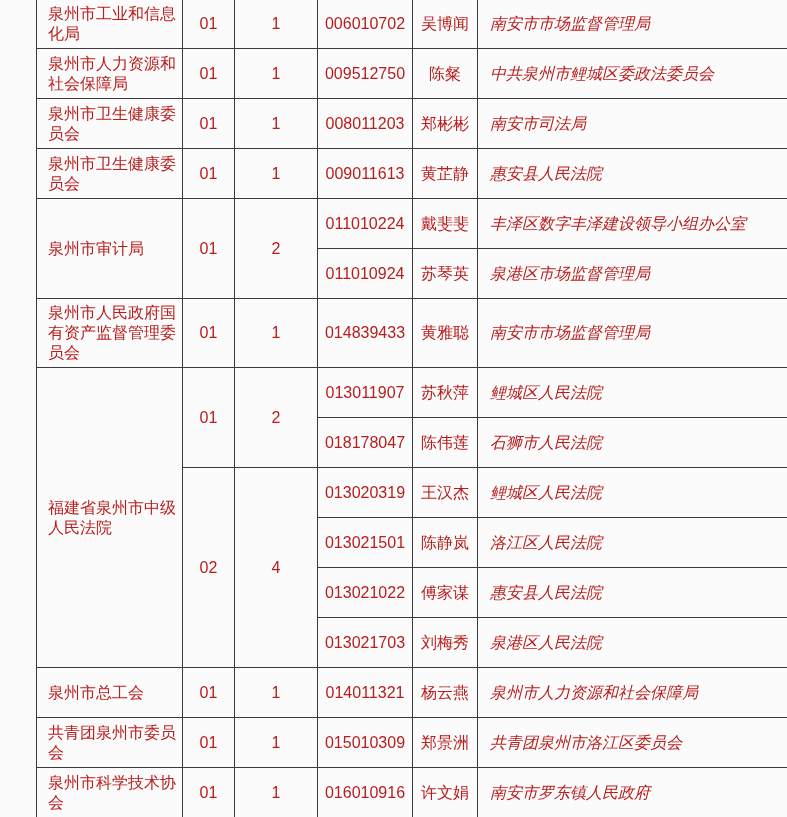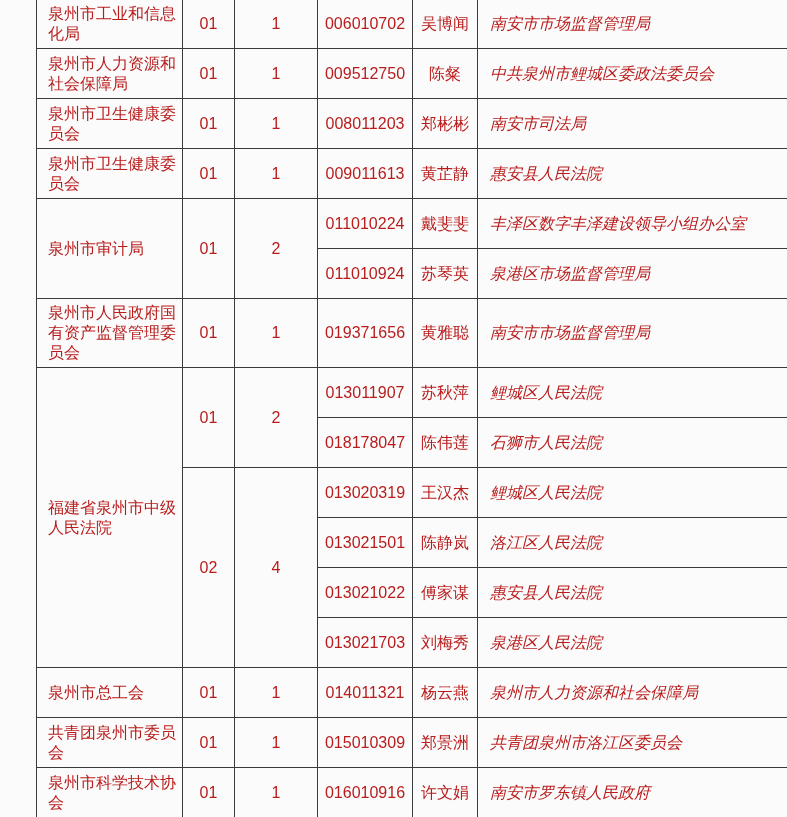--- a/index.html
+++ b/index.html
@@ -116,21 +116,21 @@
           </tr>
           <tr>
             <td class="c3">011010924</td>
             <td class="c4">苏琴英</td>
             <td class="c5">泉港区市场监督管理局</td>
           </tr>
           <tr>
             <td class="c0">泉州市人民政府国有资产监督管理委员会</td>
             <td class="c1">01</td>
             <td class="c2">1</td>
-            <td class="c3">019371656</td>
+            <td class="c3">014839433</td>
             <td class="c4">黄雅聪</td>
             <td class="c5">南安市市场监督管理局</td>
           </tr>
           <tr>
             <td class="c0" rowspan="6">福建省泉州市中级人民法院</td>
             <td class="c1" rowspan="2">01</td>
             <td class="c2" rowspan="2">2</td>
             <td class="c3">013011907</td>
             <td class="c4">苏秋萍</td>
             <td class="c5">鲤城区人民法院</td>

